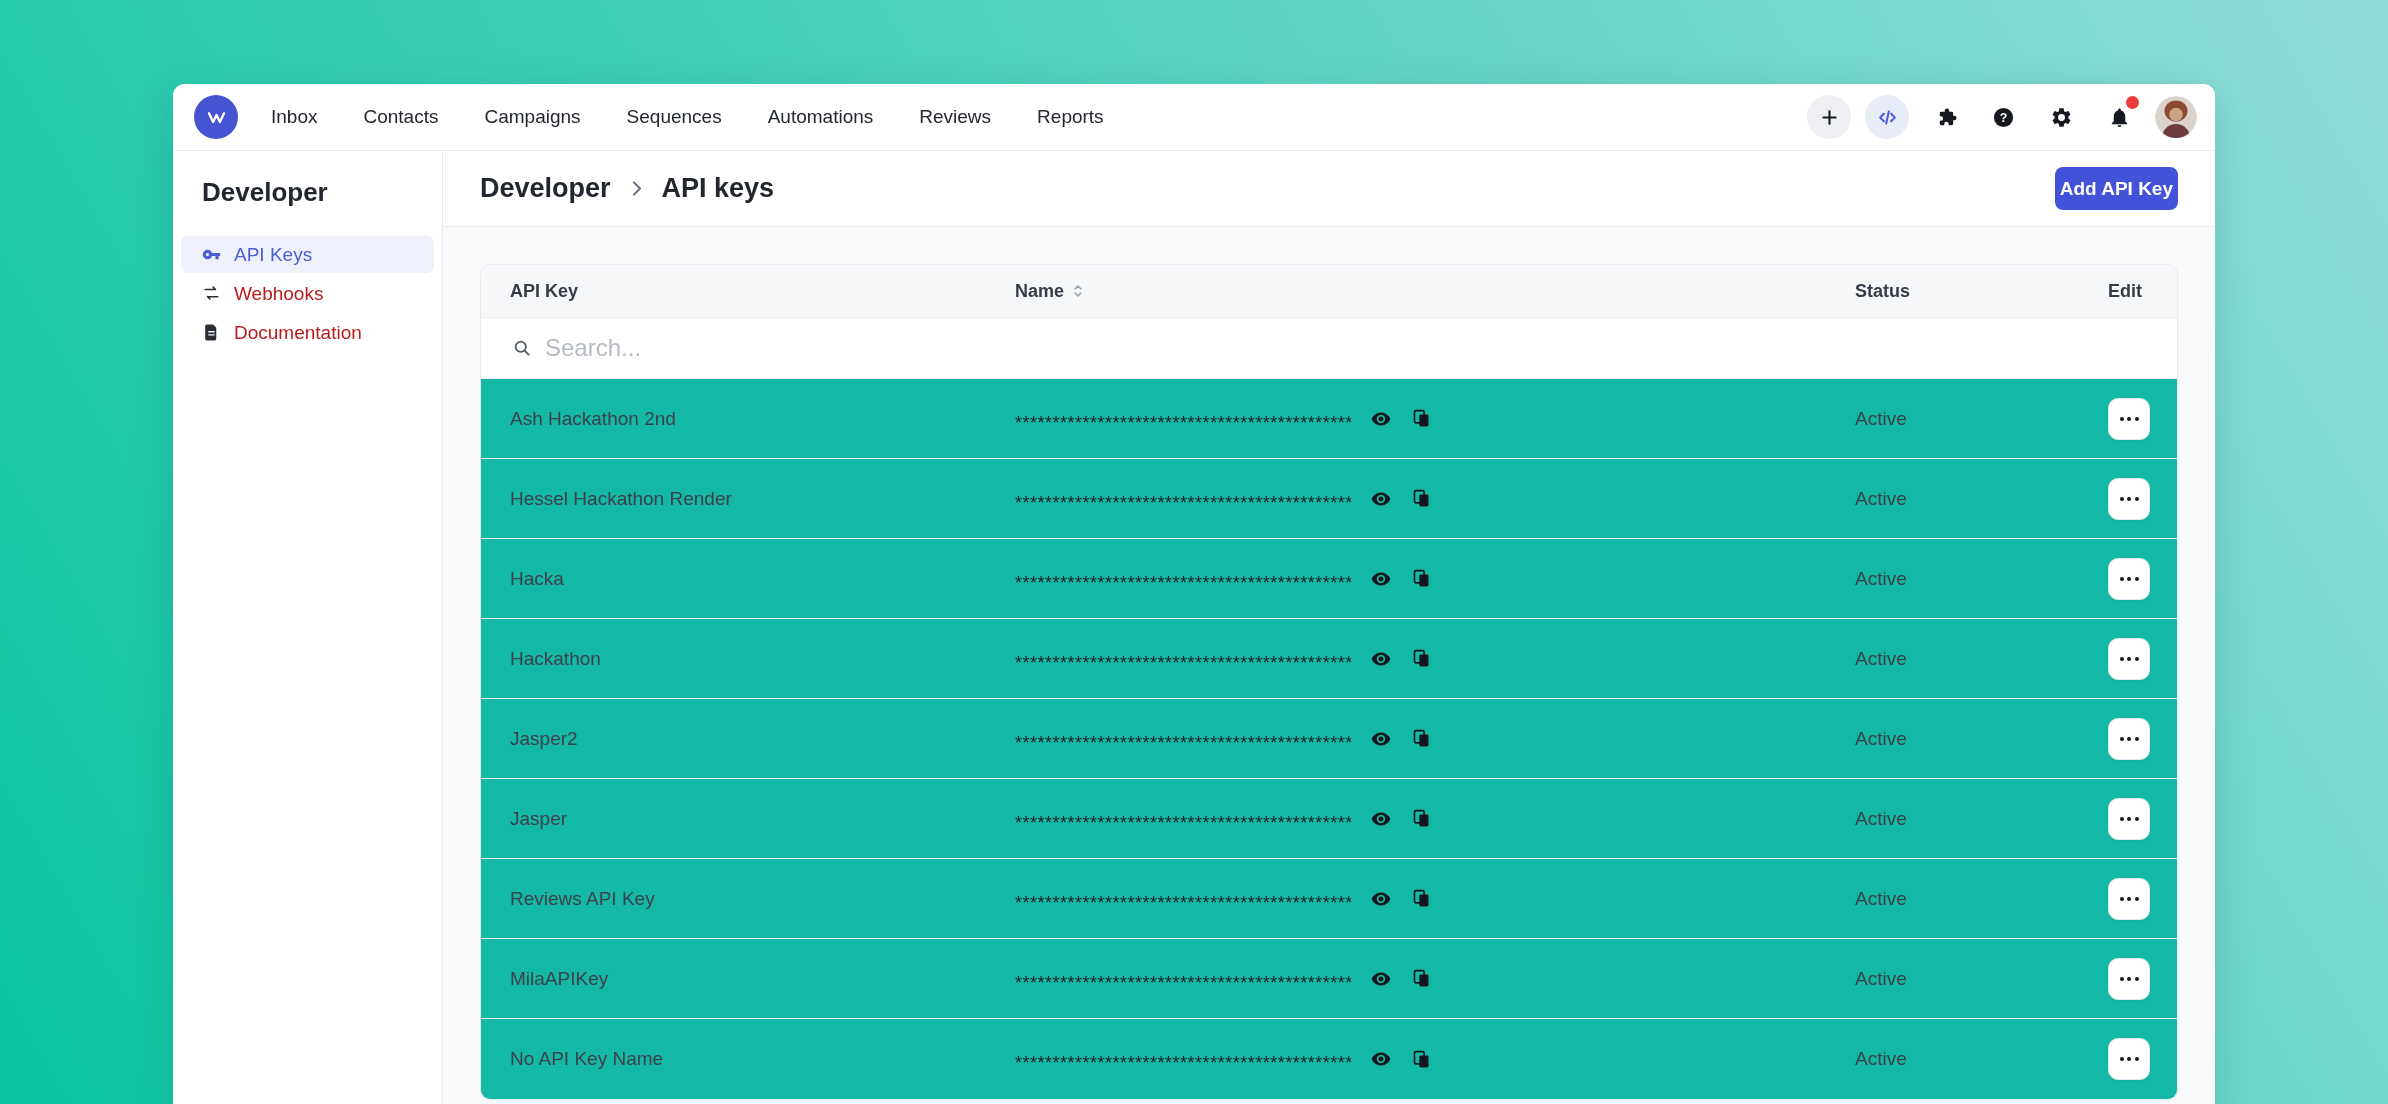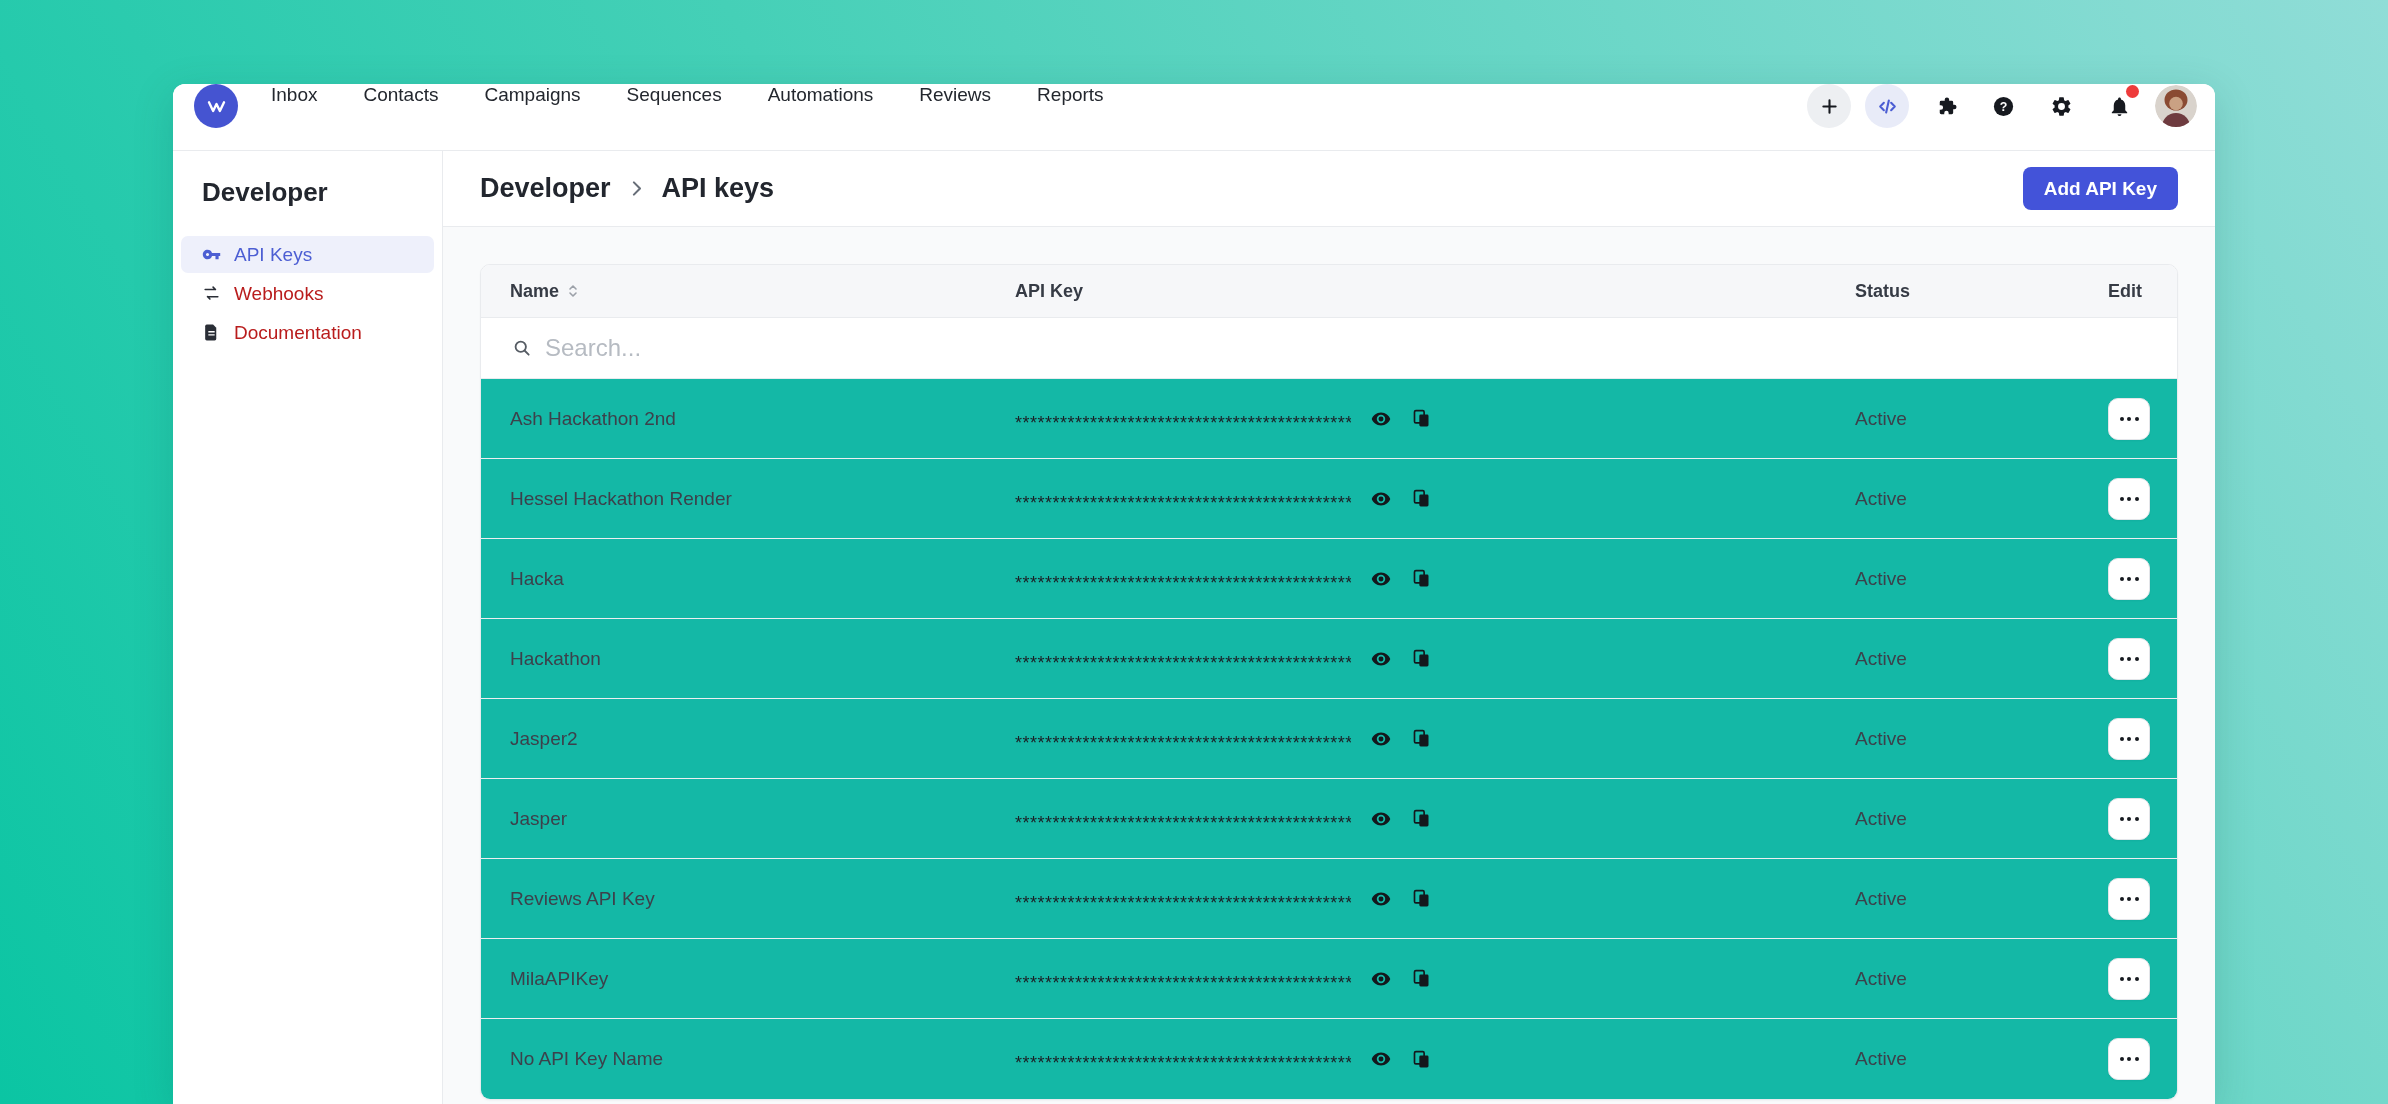--- a/index.html
+++ b/index.html
@@ -9,21 +9,21 @@
     background:linear-gradient(60deg,#0bc5a3 0%,#45d0b7 45%,#90ddd7 100%);
     position:relative;
   }
   .card {
     position:absolute; left:173px; top:84px; width:2042px; height:1020px;
     background:#ffffff; border-radius:12px 12px 0 0; overflow:hidden;
     display:flex; flex-direction:column;
     box-shadow:0 10px 40px rgba(10,80,70,.18);
   }
   
-  .topbar { height:67px; flex:0 0 auto; display:flex; align-items:flex-start;
+  .topbar { height:67px; flex:0 0 auto; display:flex; align-items:center;
     padding:0 18px 0 21px; border-bottom:1px solid #e9ebee; background:#fff; }
   .logo { width:44px; height:44px; border-radius:50%; background:#4554d1;
     display:flex; align-items:center; justify-content:center; flex:0 0 auto; }
   .nav { display:flex; gap:46px; margin-left:33px; }
   .nav-item { font-size:19px; color:#23272e; cursor:pointer; white-space:nowrap; }
   .actions { margin-left:auto; display:flex; align-items:center; gap:14px; }
   .action { width:44px; height:44px; border-radius:50%; display:flex; align-items:center;
     justify-content:center; color:#16191f; position:relative; cursor:pointer; }
   .action.circle-gray { background:#edeff2; }
   .action.circle-indigo { background:#e8ebf8; color:#4c5ed3; }
@@ -42,21 +42,21 @@
   .side-item .s-icon { display:flex; color:#2a2e36; }
   .side-item.active { background:#eef0fb; color:#4c5ed3; }
   .side-item.active .s-icon { color:#4c5ed3; }
   .content { flex:1; display:flex; flex-direction:column; min-width:0; background:#fff; }
   .content-header { height:76px; flex:0 0 auto; display:flex; align-items:center;
     justify-content:space-between; padding:0 37px; border-bottom:1px solid #e9ebee; }
   .breadcrumb { display:flex; align-items:center; gap:15px; }
   .crumb { font-size:27px; font-weight:bold; color:#22262e; }
   .crumb-sep { color:#676e78; display:flex; }
   .add-btn { background:#4353d9; color:#fff; font-size:19px; font-weight:600;
-    border:none; border-radius:8px; height:43px; padding:0 21px; cursor:pointer;
+    border:none; border-radius:8px; height:43px; padding:0 5px; cursor:pointer;
     font-family:"Liberation Sans", sans-serif; }
   .content-scroll { flex:1; background:#f9fafb; padding:37px 37px 0; min-height:0; }
   
   .table-wrap { border:1px solid #e9ebee; border-radius:10px; overflow:hidden;
     background:#fff; box-shadow:0 1px 2px rgba(16,24,40,.04); }
   .thead, .trow { display:grid; grid-template-columns:505px 840px 253px 1fr; }
   .thead { height:53px; background:#f6f7f9; border-bottom:1px solid #e9ebee;
     align-items:center; }
   .th { font-size:18px; font-weight:bold; color:#363b45; padding-left:29px;
     display:flex; align-items:center; gap:9px; }
@@ -212,29 +212,29 @@
           </span>
           <span class="crumb">API keys</span>
         </div>
         <button class="add-btn">Add API Key</button>
       </div>
 
       <div class="content-scroll">
         <div class="table-wrap">
 
           <div class="thead">
+            <div class="th">API Key</div>
             <div class="th">
               <span>Name</span>
               <span class="sort">
                 <svg viewBox="0 0 10 14" width="10" height="14" fill="none" stroke="currentColor" stroke-width="1.6" stroke-linecap="round" stroke-linejoin="round">
                     <path d="M2 5 5 2l3 3M2 9l3 3 3-3"></path>
                   </svg>
               </span>
             </div>
-            <div class="th">API Key</div>
             <div class="th">Status</div>
             <div class="th">Edit</div>
           </div>
 
           <div class="search-row">
             <span class="search-icn">
               <svg viewBox="0 0 24 24" width="20" height="20" fill="none" stroke="currentColor" stroke-width="2.2" stroke-linecap="round">
                   <circle cx="10.5" cy="10.5" r="6.2"></circle>
                   <path d="M15.3 15.3 20 20"></path>
                 </svg>

